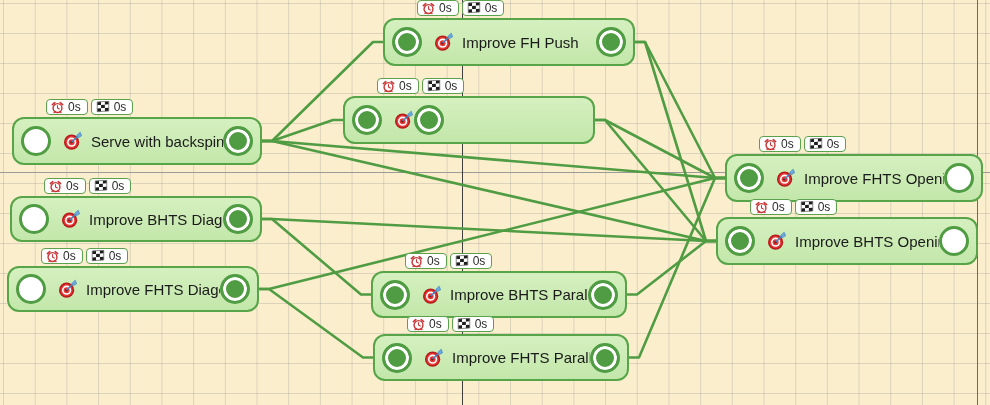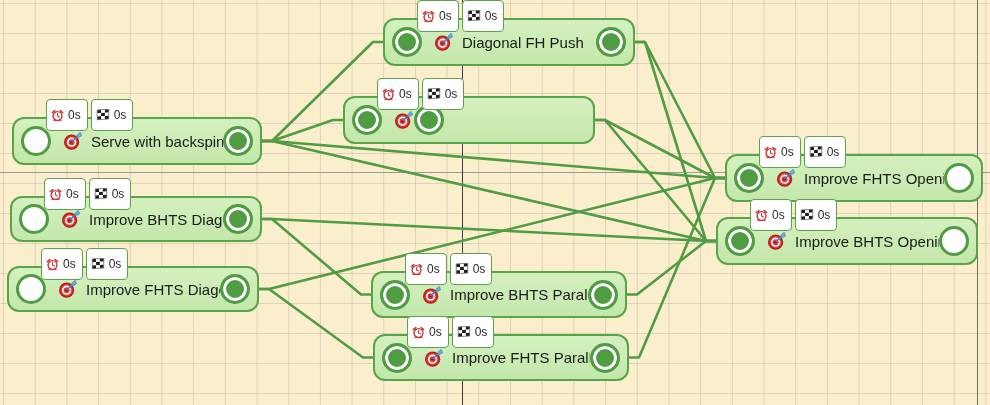--- a/index.html
+++ b/index.html
@@ -51,21 +51,21 @@
   .badges {
     position: absolute; top: -20px; left: 32px;
     display: flex; gap: 3px; z-index: 4;
   }
   .badge {
     display: inline-flex; align-items: center; gap: 4px;
     background: #ffffff;
     border: 1.5px solid #5da14f;
     border-radius: 4px;
     padding: 1px 6px 1px 4px;
-    height: 32px;
+    height: 16px;
     font-size: 12px; color: #2a2a2a;
     white-space: nowrap;
   }
 </style>
 </head>
 <body>
 
 <div class="canvas">
     <div class="marker-line h" style="top: 172px; background: rgb(155, 155, 152);"></div>
     <div class="marker-line v" style="left: 977px; background: rgb(107, 107, 107);"></div>
@@ -165,21 +165,21 @@
           <svg width="20" height="20" viewBox="0 0 20 20">
     <circle cx="8.6" cy="11.2" r="7.6" fill="#b71c1c"></circle>
     <circle cx="8.6" cy="11.2" r="6.1" fill="#e53935"></circle>
     <circle cx="8.6" cy="11.2" r="4.6" fill="#ffffff"></circle>
     <circle cx="8.6" cy="11.2" r="3.0" fill="#e53935"></circle>
     <circle cx="8.6" cy="11.2" r="1.3" fill="#7f1010"></circle>
     <line x1="8.6" y1="11.2" x2="15.6" y2="4.2" stroke="#3d85c6" stroke-width="1.5"></line>
     <path d="M13.6 4.6 L17.2 1.2 L18.6 4.8 L15.4 6.6 Z" fill="#6fa8dc" stroke="#3d85c6" stroke-width="0.7"></path>
   </svg>
         </span>
-     <span class="label">Diagonal FH Push</span>
+     <span class="label">Improve FH Push</span>
      <span class="port filled"></span>
       </div>
       <div class="node" style="left: 343px; top: 96px; width: 252px; height: 48px;">
         <div class="badges">
        <span class="badge">
             <svg width="13" height="13" viewBox="0 0 24 24">
     <path d="M7 3 L2.5 6.5 M17 3 L21.5 6.5" stroke="#c93434" stroke-width="3" stroke-linecap="round" fill="none"></path>
     <circle cx="12" cy="13" r="8.2" fill="#fff" stroke="#c93434" stroke-width="2.6"></circle>
     <path d="M12 13 L12 8.6 M12 13 L15.4 14.6" stroke="#c93434" stroke-width="2" stroke-linecap="round" fill="none"></path>
     <path d="M5.5 21.5 L7.5 19.5 M18.5 21.5 L16.5 19.5" stroke="#c93434" stroke-width="2.4" stroke-linecap="round"></path>

